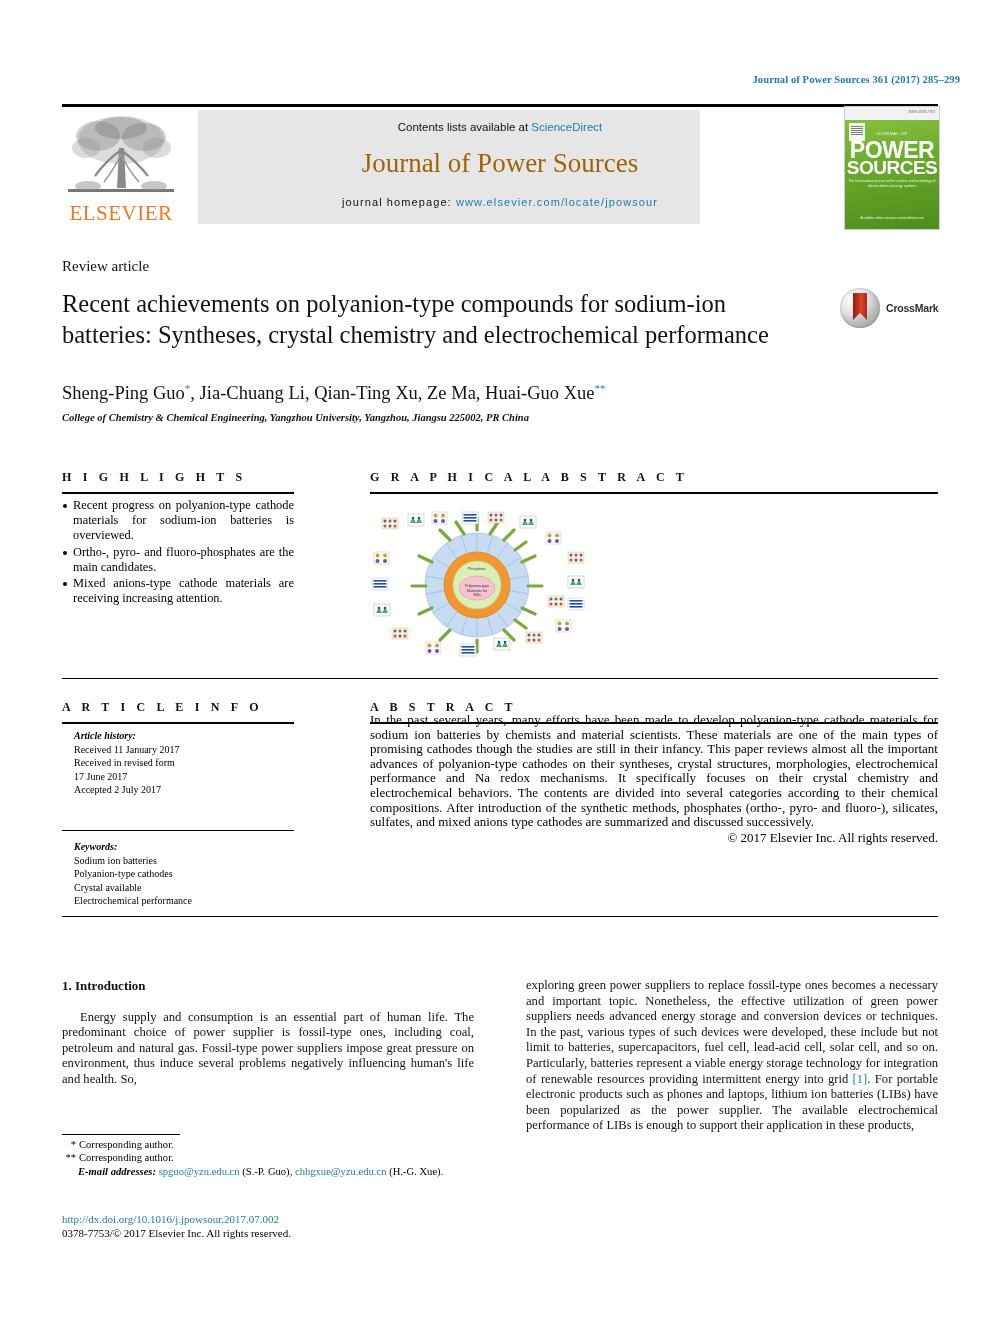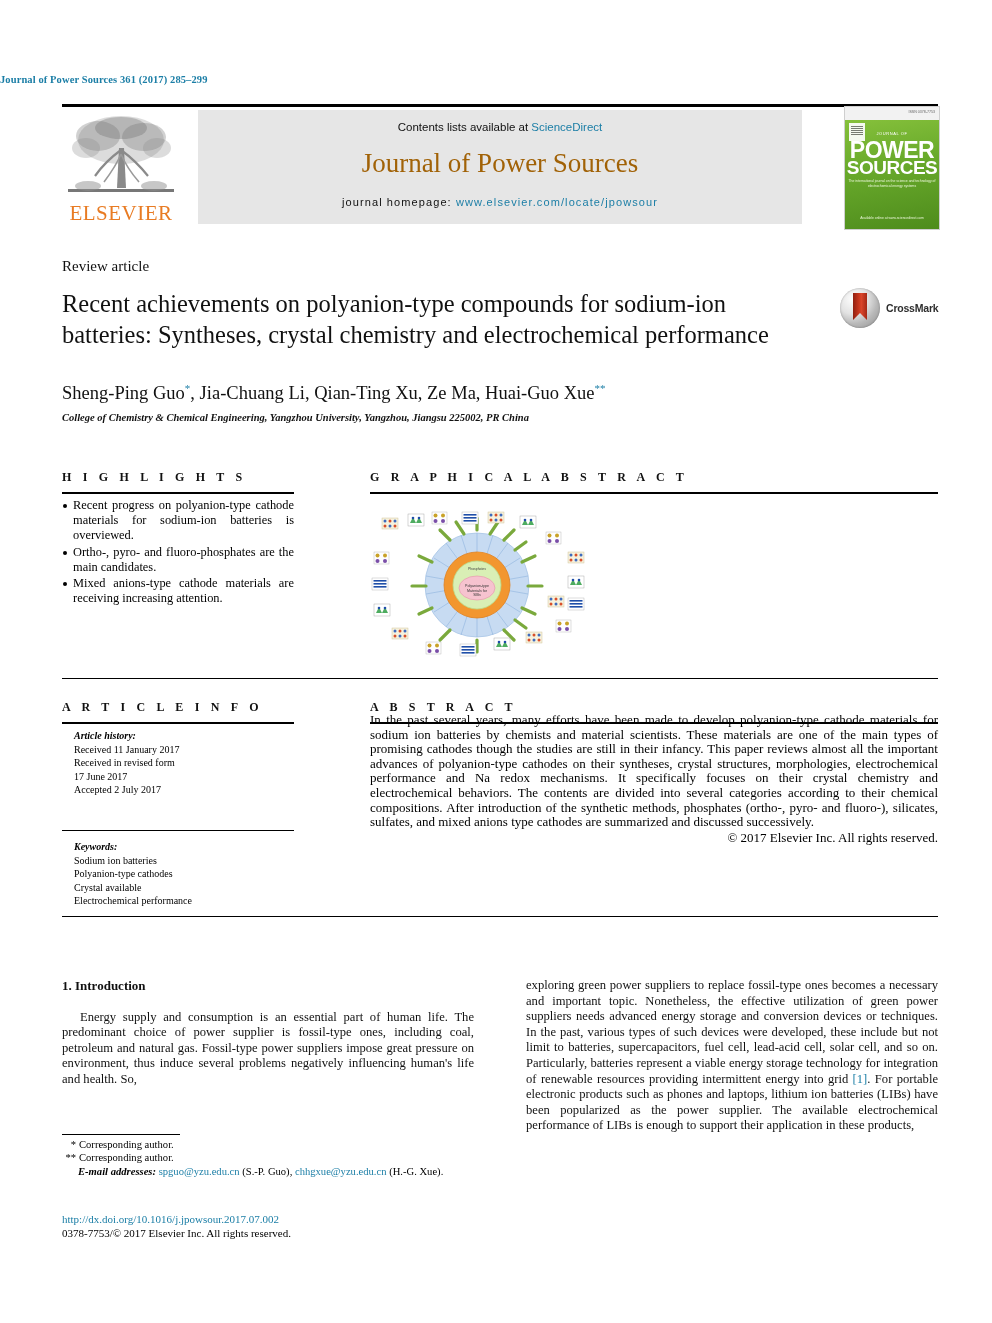--- a/index.html
+++ b/index.html
@@ -21,21 +21,21 @@
     width: 992px;
     height: 1323px;
   }
 
   
   .running-head {
     position: absolute;
     left: 0;
     top: 74px;
     width: 960px;
-    text-align: left;
+    text-align: right;
     font-size: 10.5px;
     font-weight: bold;
     color: #1b7ea6;
     letter-spacing: 0.1px;
   }
 
   
   .masthead {
     position: absolute;
     left: 62px;
@@ -66,21 +66,21 @@
     text-align: center;
     font-family: "Liberation Serif", serif;
     font-size: 21px;
     letter-spacing: 0.5px;
     color: #e87b23;
   }
   .masthead-center {
     position: absolute;
     left: 136px;
     top: 6px;
-    width: 604px;
+    width: 502px;
     height: 114px;
     background: #e6e6e6;
   }
   .contents-line {
     position: absolute;
     left: 0;
     top: 11px;
     width: 604px;
     text-align: center;
     font-family: "Liberation Sans", sans-serif;

